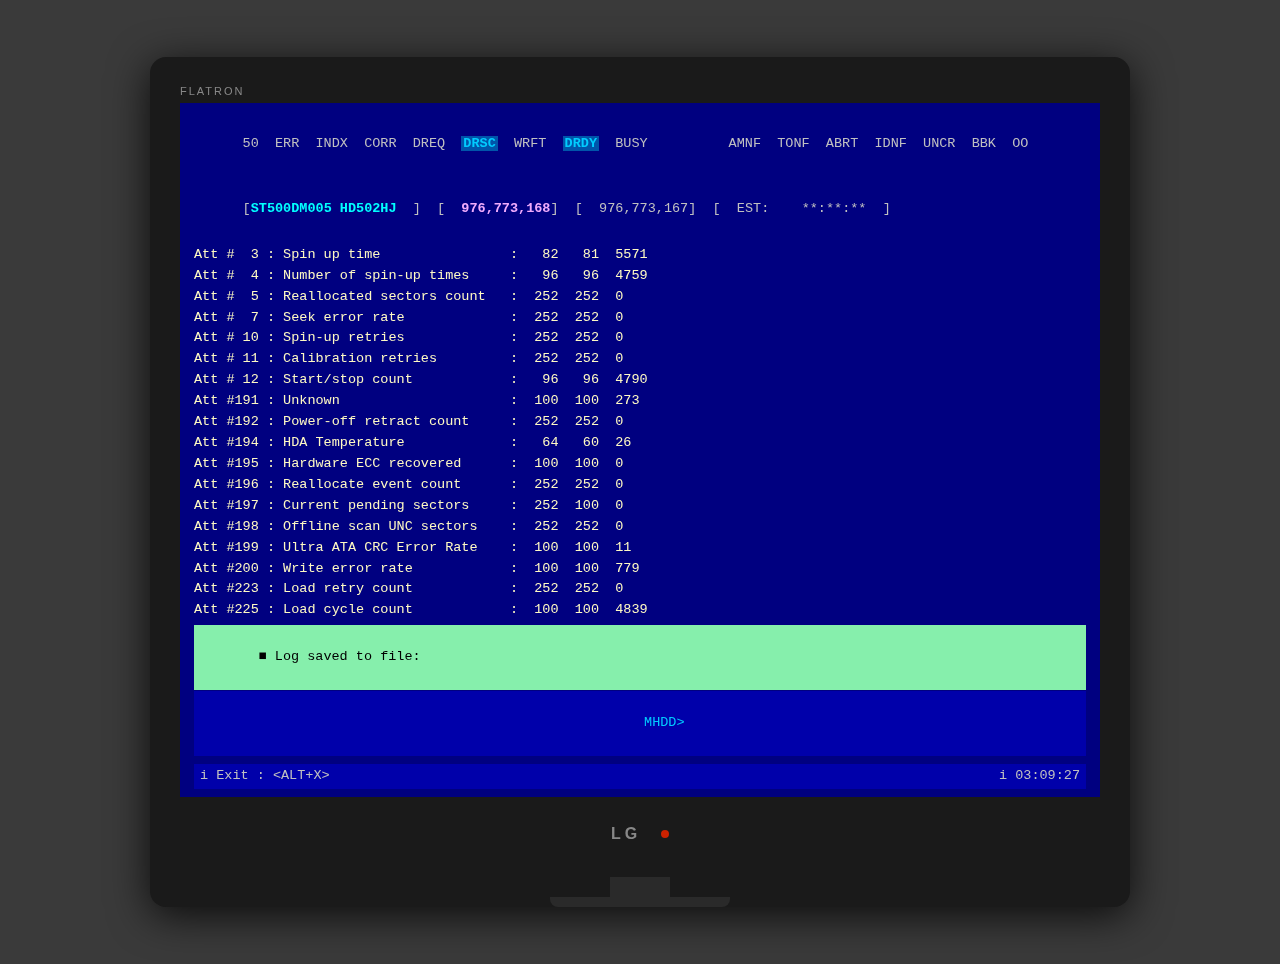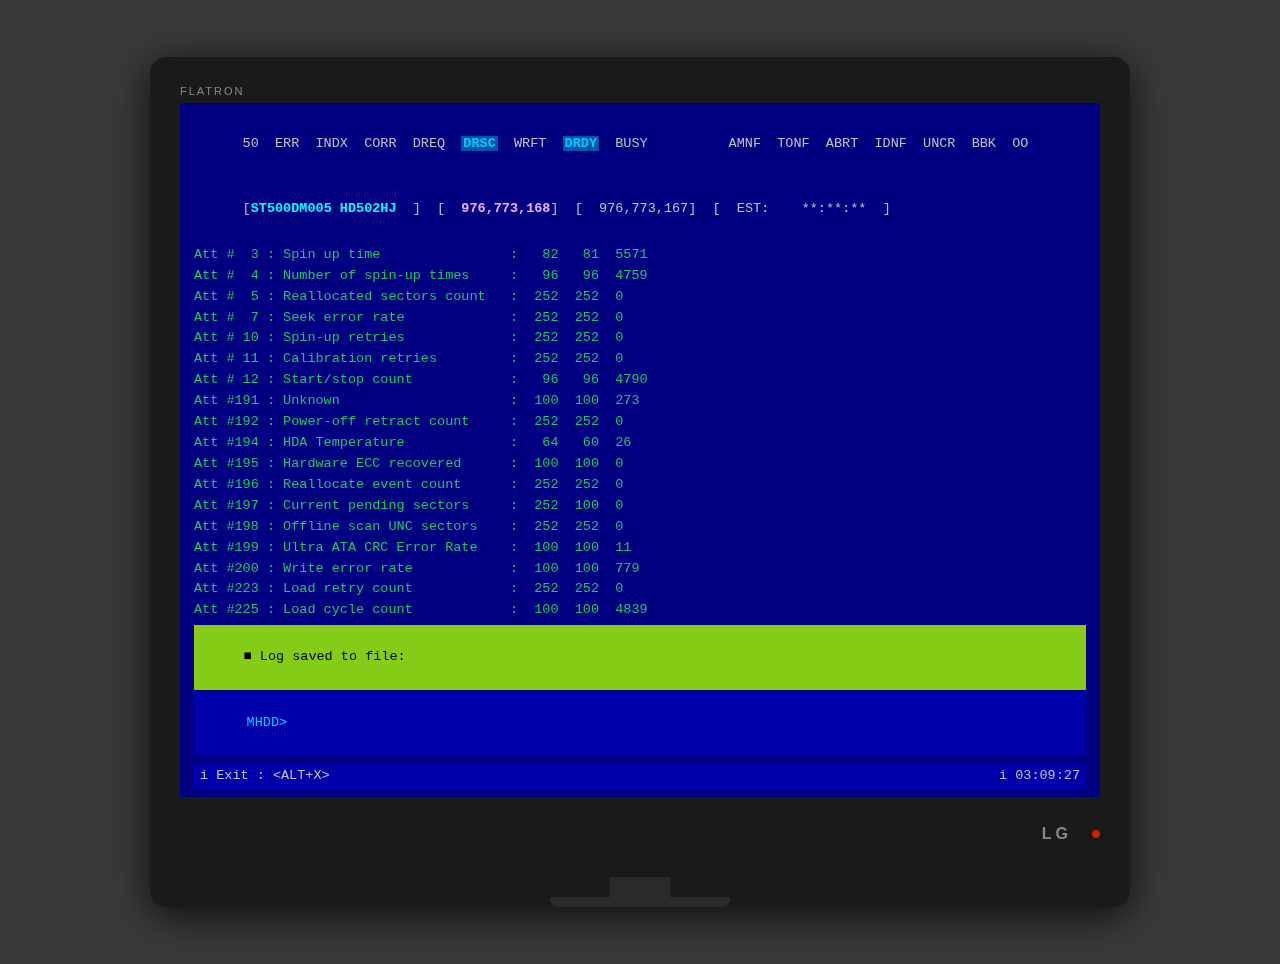--- a/index.html
+++ b/index.html
@@ -58,35 +58,36 @@
     .drive-name {
       color: #00ffff;
       font-weight: bold;
     }
     .drive-number {
       color: #f0abfc;
       font-weight: bold;
     }
     .attr-row {
       white-space: pre;
-      color: #22c55e;
+      color: #fef9c3;
     }
     .log-row {
-      background: #84cc16;
+      background: #86efac;
       color: #000000;
       white-space: pre;
       margin-top: 4px;
-      padding: 1px 1px;
+      padding: 1px 16px;
     }
     .prompt-row {
       background: #0000aa;
       color: #00ccff;
       white-space: pre;
       padding: 1px 4px;
       margin-top: 1px;
+      text-align: center;
     }
     .status-bar {
       background: #0000aa;
       color: #c0c0c0;
       display: flex;
       justify-content: space-between;
       padding: 2px 6px;
       margin-top: 8px;
       font-family: 'Courier New', Courier, monospace;
       font-size: 13.5px;
@@ -106,21 +107,21 @@
       background: #2a2a2a;
     }
     .stand-base {
       width: 180px;
       height: 10px;
       background: #2a2a2a;
       border-radius: 0 0 8px 8px;
     }
     .monitor-bottom-bar {
       display: flex;
-      justify-content: flex-end;
+      justify-content: center;
       align-items: center;
       padding: 8px 0 4px 0;
       color: #666;
       font-size: 13px;
       letter-spacing: 3px;
       margin-top: 20px;
     }
     .power-dot {
       width: 8px;
       height: 8px;

